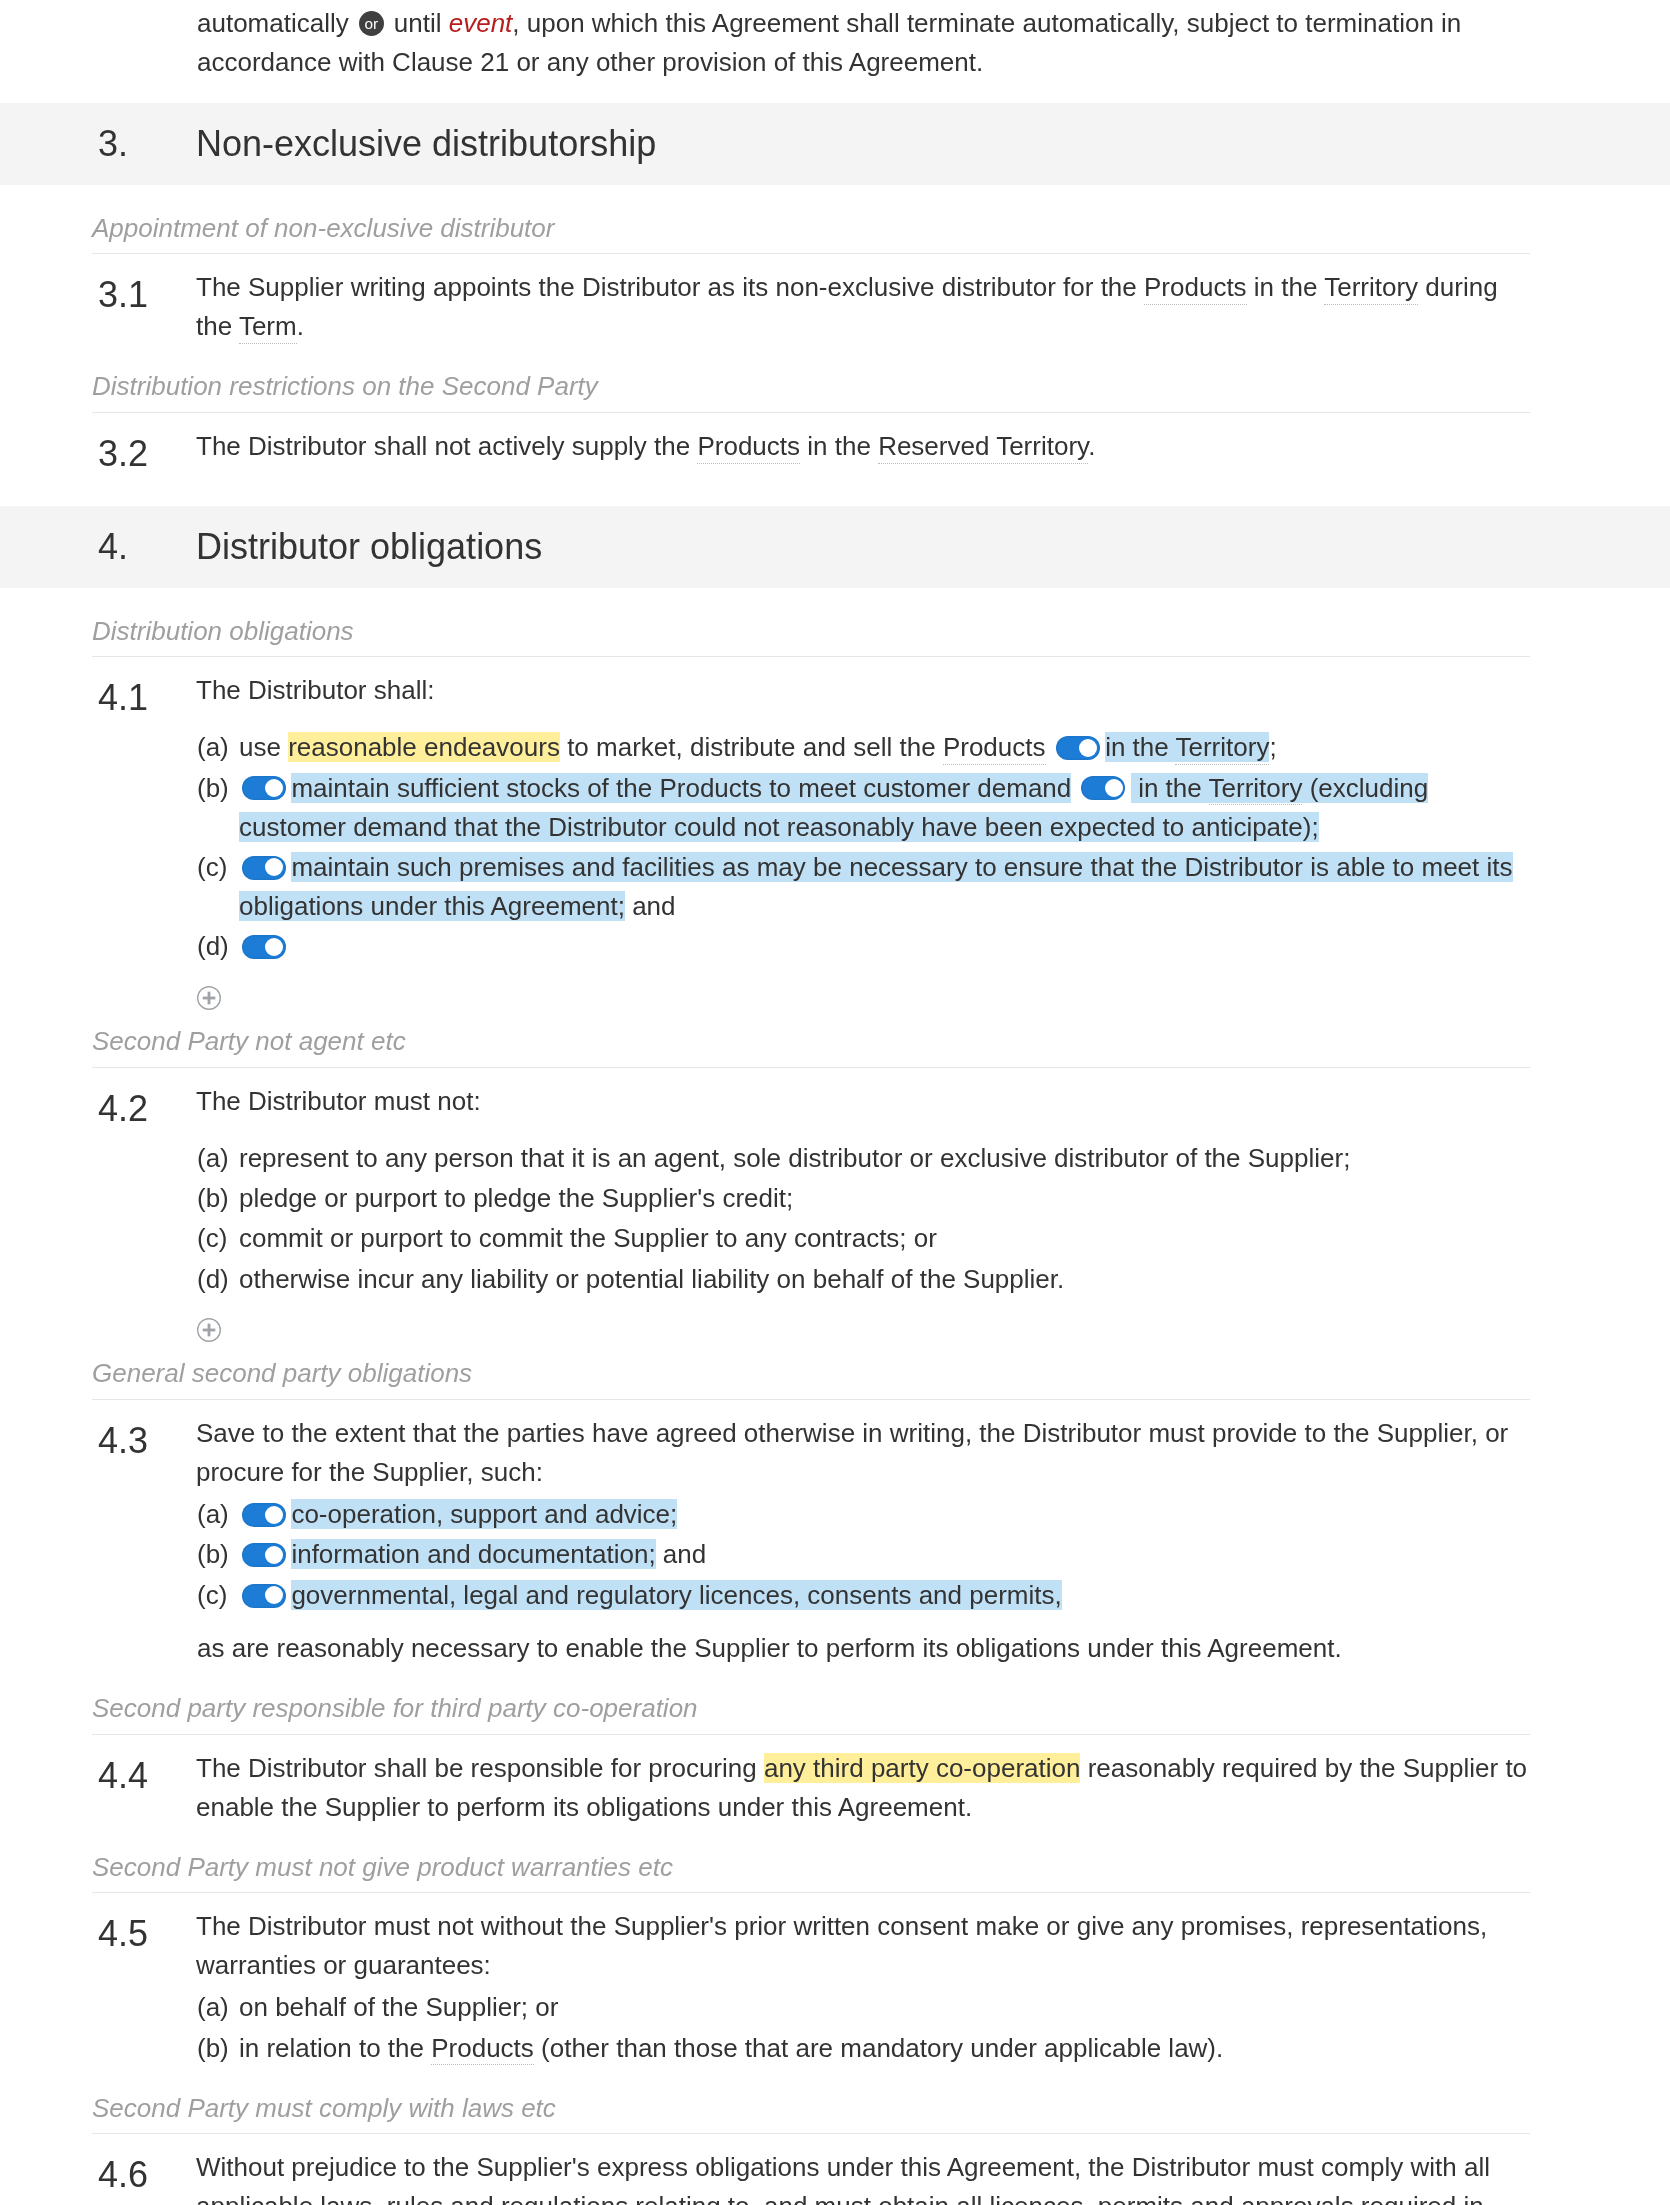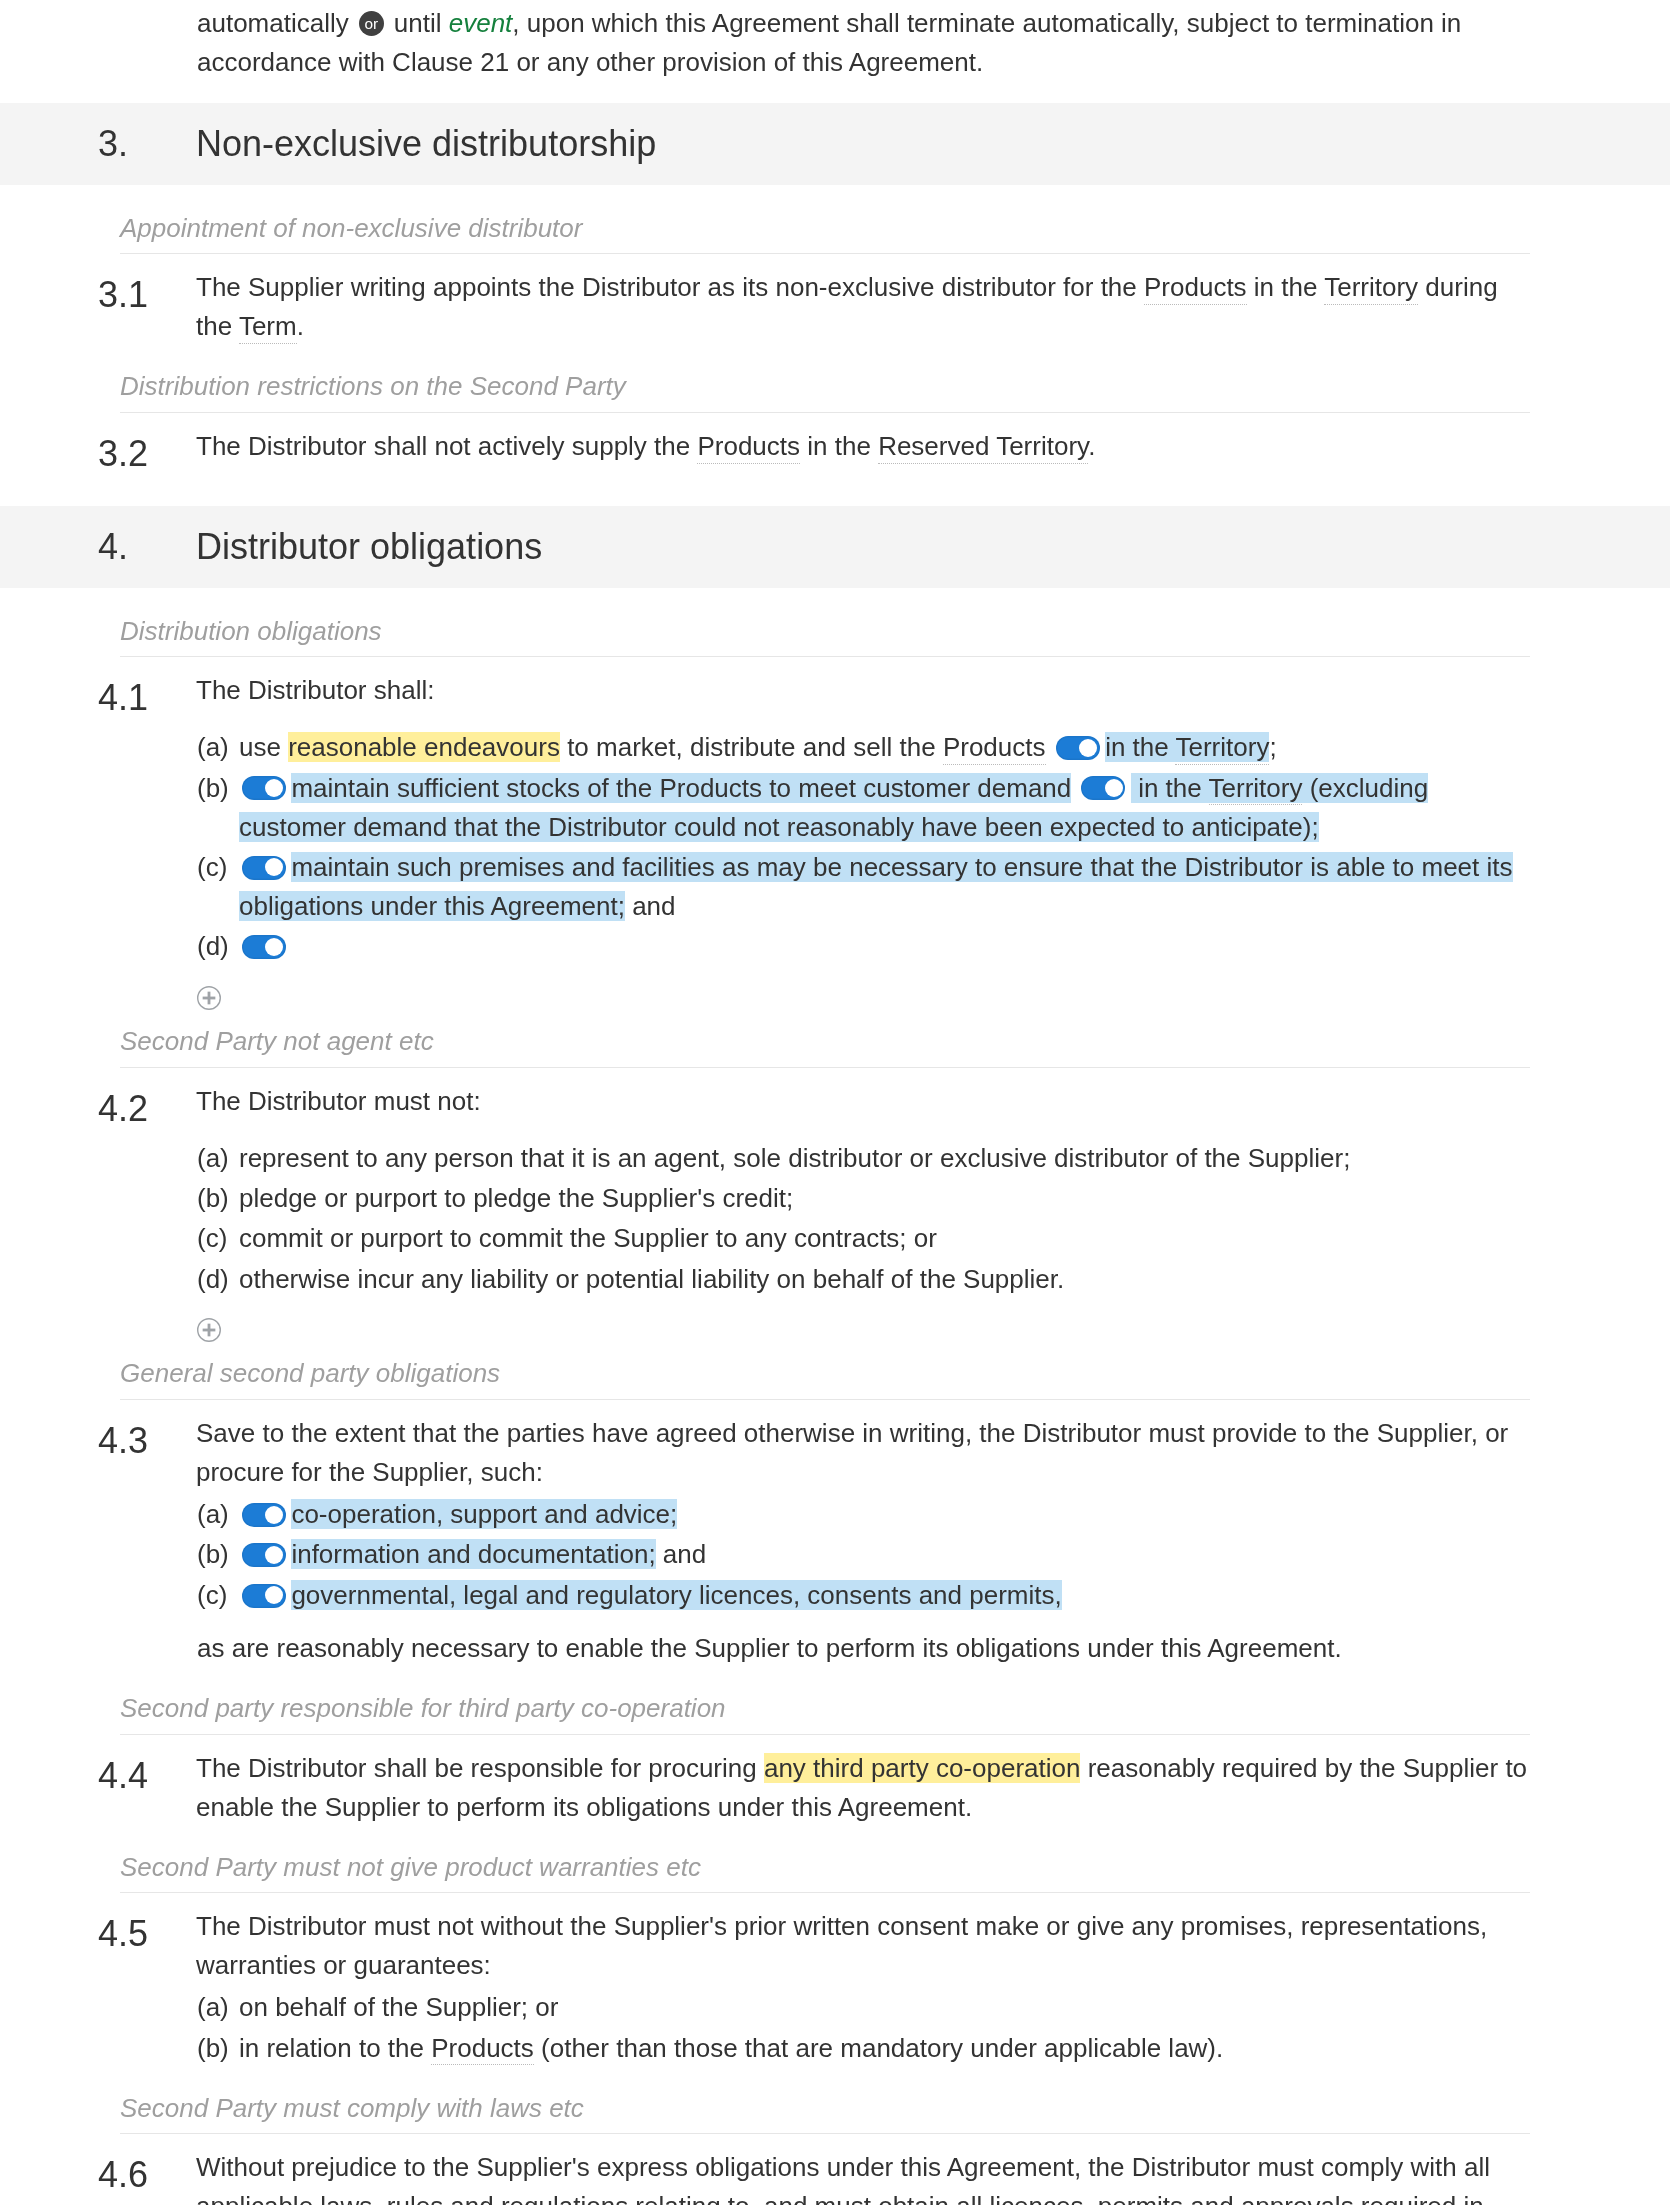--- a/index.html
+++ b/index.html
@@ -30,21 +30,21 @@
     font-size: 36px;
     font-weight: 400;
     color: #333;
   }
   .section-title {
     font-size: 36px;
     font-weight: 400;
     color: #333;
   }
   .subhead-line {
-    padding: 25px 140px 0 120px;
+    padding: 25px 140px 0 92px;
   }
   .subhead-line.first {
     padding-top: 28px;
   }
   .subhead {
     font-style: italic;
     color: #9f9f9f;
     font-size: 26px;
     display: block;
     border-bottom: 1.4px solid #e6e6e6;
@@ -104,21 +104,21 @@
     padding-bottom: 1.4px;
   }
   .hl-yellow {
     background: #ffef9b;
   }
   .hl-blue {
     background: #c0e0f5;
   }
   .event {
     font-style: italic;
-    color: #15803d;
+    color: #b91c1c;
     margin-top: 16px;
   }
   .or-chip {
     display: inline-flex;
     width: 25px;
     height: 25px;
     border-radius: 50%;
     background: #404040;
     color: #fff;
     font-size: 15.4px;

